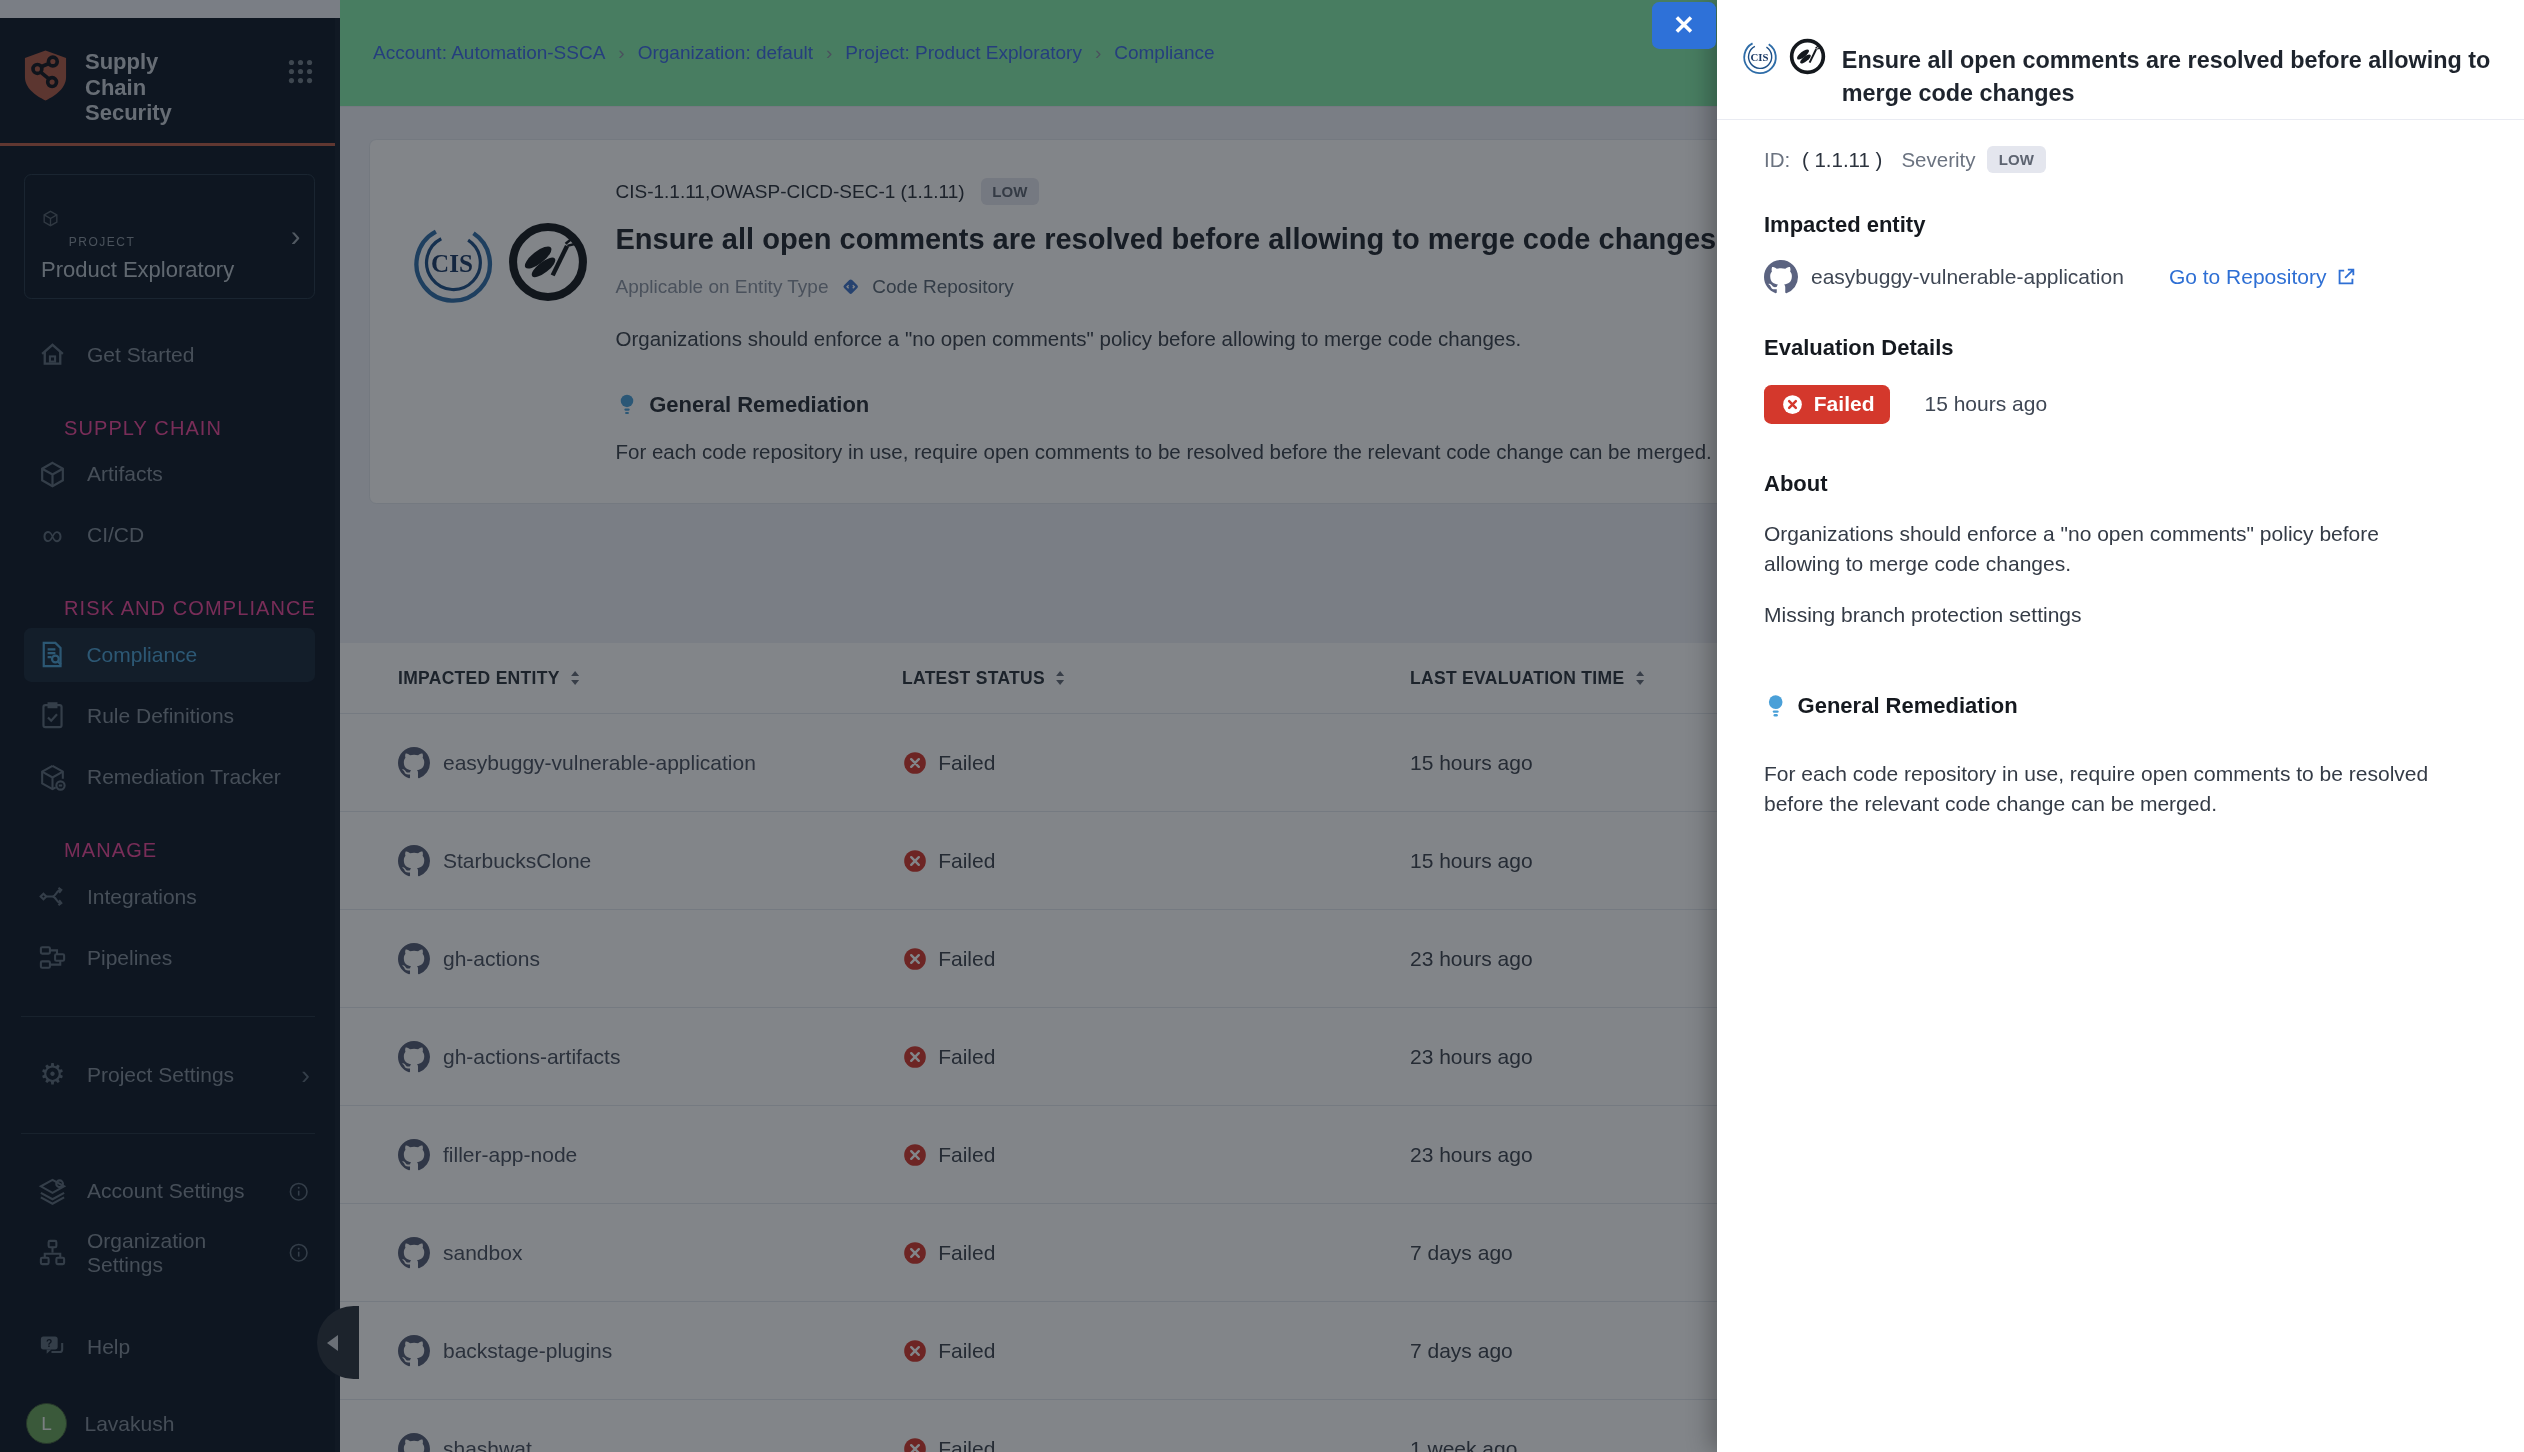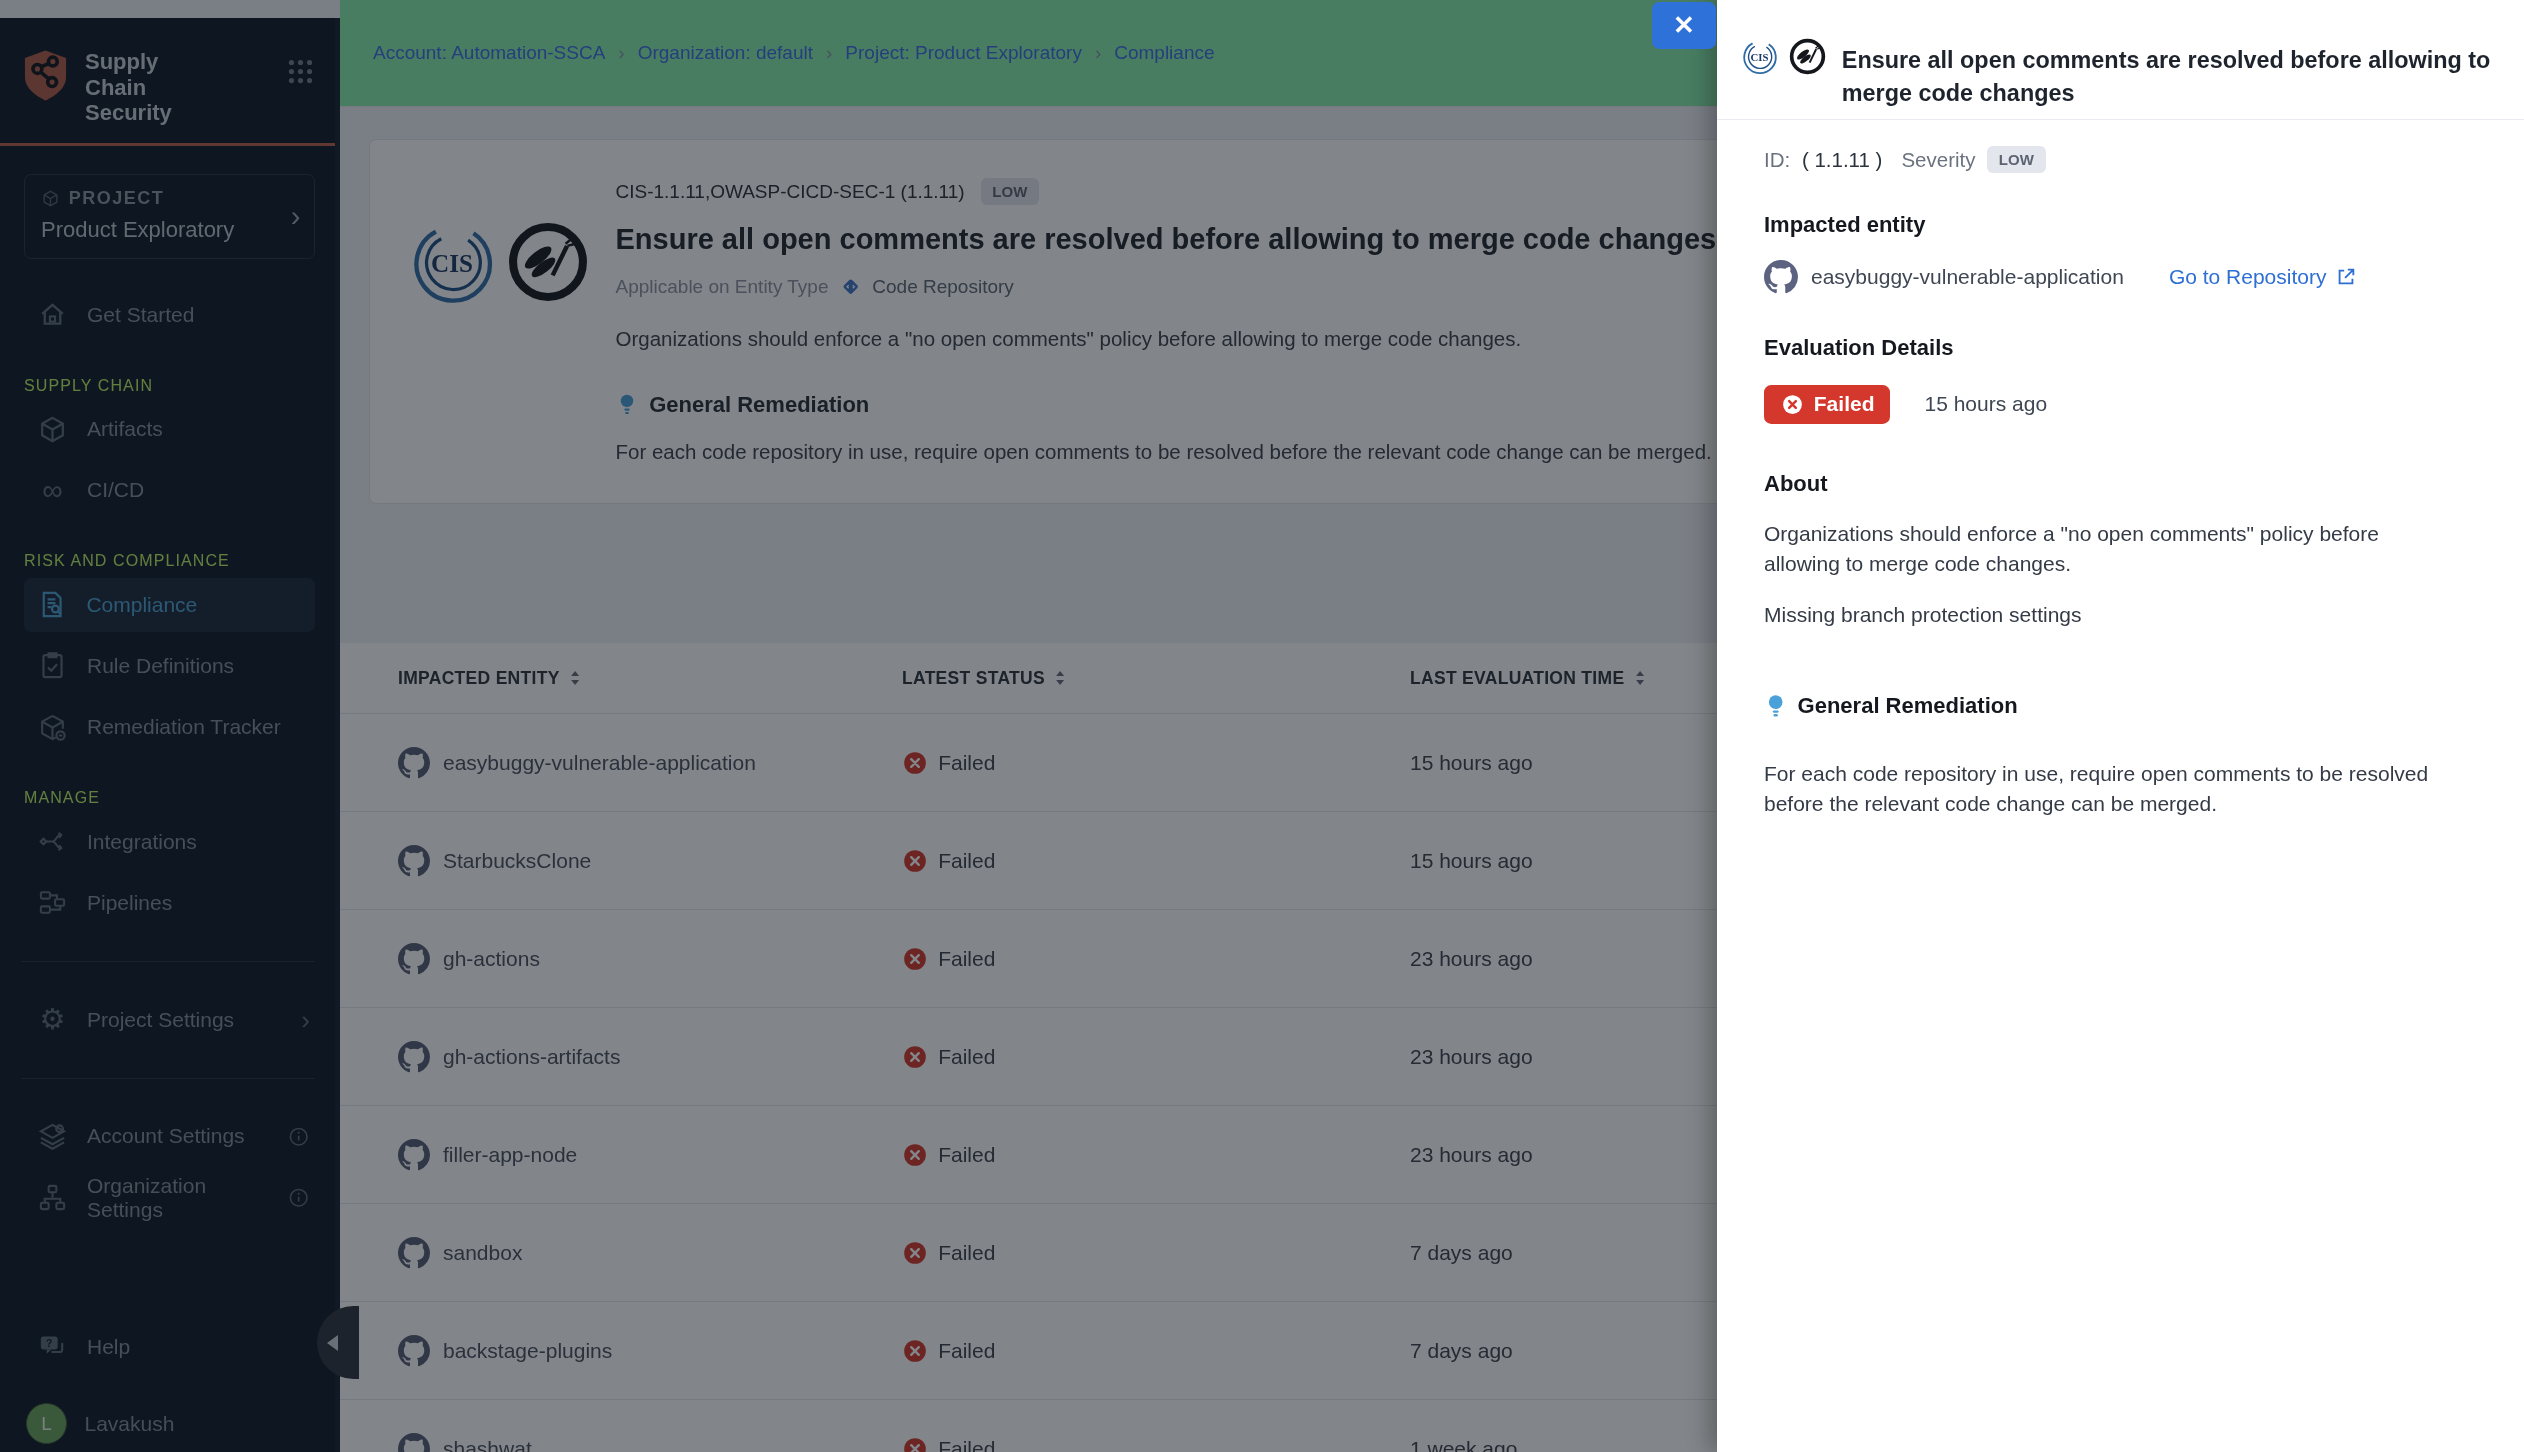--- a/index.html
+++ b/index.html
@@ -10,30 +10,30 @@
   
   .sidebar{position:absolute;left:0;top:18px;width:340px;height:100%;
            background:#0d1826;border-right:5.8px solid #131f2d;box-sizing:border-box;z-index:10;}
   .logo-row{display:flex;align-items:flex-start;padding:31px 19px 0 22px;}
   .app-title{margin-left:16px;font-size:22px;font-weight:700;color:#c7ced6;line-height:25.6px;width:139px;}
   .grid-icon{margin-left:auto;margin-top:7.3px;}
   .brand-divider{height:2.9px;background:#b85d47;margin-top:17.5px;}
   .project-box{position:relative;margin:28px 20.5px 0 24px;border:1.5px solid #273848;border-radius:7.3px;
                padding:13px 34px 14.6px 16px;cursor:pointer;}
   .project-label-row{display:flex;align-items:center;gap:8.8px;color:#8a94a0;}
-  .project-label{font-size:18px;letter-spacing:1.5px;font-weight:700;}
+  .project-label{font-size:12px;letter-spacing:1.5px;font-weight:400;margin-top:47px;}
   .project-name{margin-top:8px;font-size:22px;color:#b9c2cb;}
   .project-chevron{position:absolute;right:13px;top:50%;transform:translateY(-50%);
                    color:#9aa4ad;font-size:29px;line-height:1;}
   .nav-item{display:flex;align-items:center;height:54px;padding-left:37px;gap:19px;
             color:#828d99;font-size:21px;cursor:pointer;margin-bottom:7.3px;}
   .nav-item .ic{width:31px;height:31px;color:#5d6b7a;flex:0 0 auto;display:flex;align-items:center;justify-content:center;}
   .nav-item.first{margin-top:29px;}
-  .section-label{padding-left:24px;margin-top:35px;margin-bottom:7.3px;font-size:16px;
-                 letter-spacing:1.1px;color:#bef264;}
+  .section-label{padding-left:64px;margin-top:35px;margin-bottom:7.3px;font-size:20px;
+                 letter-spacing:1.1px;color:#ec4899;}
   .nav-item.active{background:#18283a;border-radius:7.3px;margin:0 20.5px 7.3px 24px;padding-left:12.4px;color:#4da2d4;}
   .nav-item.active .ic{color:#4da2d4;}
   .side-divider{height:0.7px;background:#223140;margin:31px 20.5px;}
   .nav-item .right-glyph{margin-left:auto;margin-right:25px;color:#5d6b7a;}
   .chev-glyph{font-size:26px;line-height:1;color:#8a94a0;}
   .glyph-ic{font-size:29px;line-height:1;}
   .sidebar-bottom{position:absolute;left:0;bottom:0;width:100%;}
   .user-row{display:flex;align-items:center;gap:17.5px;padding:0 0 26px 26px;}
   .avatar{width:39px;height:39px;border-radius:50%;background:#69a35b;color:#eef3ee;
           display:flex;align-items:center;justify-content:center;font-size:19px;border:1.5px solid #3f5c3a;}

